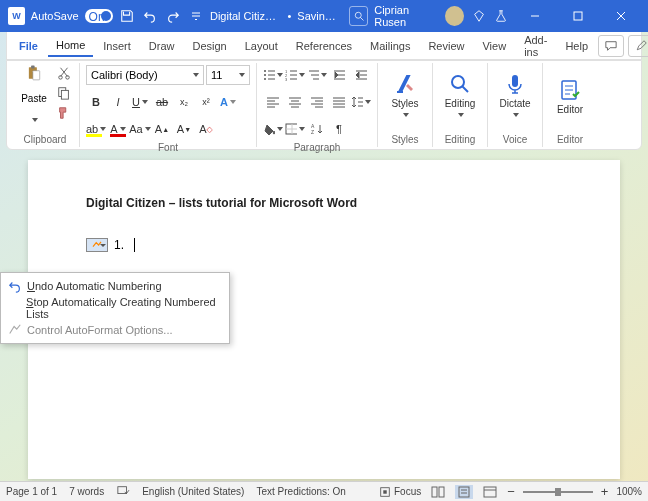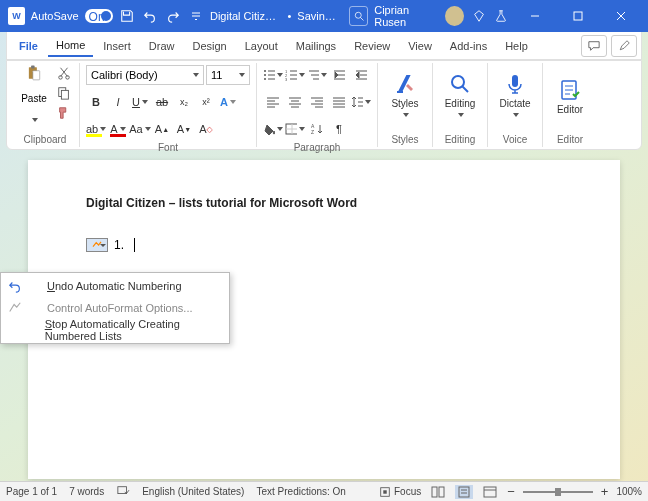--- a/index.html
+++ b/index.html
@@ -50,21 +50,21 @@
 .big-btn svg { width: 24px; height: 24px; }
 
 .doc-area { position: absolute; top: 160px; left: 28px; right: 28px; bottom: 22px; background: #fff; box-shadow: 0 2px 6px rgba(0,0,0,0.15); padding: 36px 58px; }
 .doc-title-text { font-weight: bold; font-size: 12px; color: #222; }
 .list-line { margin-top: 28px; display: flex; align-items: center; gap: 6px; font-size: 12px; position: relative; }
 .smart-tag { width: 22px; height: 14px; border: 1px solid #888; background: #d6e4f5; display: flex; align-items: center; justify-content: center; position: relative; }
 .smart-tag::after { content: ""; border: 3px solid transparent; border-top-color: #555; position: absolute; right: 1px; top: 5px; }
 .cursor-caret { width: 1px; height: 14px; background: #000; margin-left: 4px; }
 
 .context-menu { position: absolute; top: 272px; left: 0; width: 230px; background: #fff; border: 1px solid #bbb; box-shadow: 2px 2px 6px rgba(0,0,0,0.2); padding: 2px 0; }
-.context-item { height: 22px; display: flex; align-items: center; gap: 24px; padding: 0 0 0 6px; font-size: 11px; color: #333; cursor: pointer; }
+.context-item { height: 22px; display: flex; align-items: center; gap: 4px; padding: 0 0 0 6px; font-size: 11px; color: #333; cursor: pointer; }
 .context-item .ci-icon { width: 16px; height: 16px; display: flex; align-items: center; justify-content: center; color: #2f68d6; }
 .context-item.disabled { color: #888; }
 .context-item.disabled .ci-icon { color: #aaa; }
 .context-item u { text-decoration: underline; }
 
 .statusbar { position: absolute; bottom: 0; left: 0; right: 0; height: 20px; background: #f3f3f3; border-top: 1px solid #d0d0d0; display: flex; align-items: center; padding: 0 6px; font-size: 10px; color: #444; gap: 12px; }
 .statusbar .right { margin-left: auto; display: flex; align-items: center; gap: 8px; }
 .view-btn { width: 18px; height: 14px; display: flex; align-items: center; justify-content: center; }
 .view-btn.active { background: #c8d8ec; }
 .zoom-slider { width: 70px; height: 2px; background: #888; position: relative; }
@@ -141,20 +141,21 @@
     </div>
 </div>
 
 <div class="menubar">
   <div class="tab file">File</div>
   <div class="tab active">Home</div>
   <div class="tab">Insert</div>
   <div class="tab">Draw</div>
   <div class="tab">Design</div>
   <div class="tab">Layout</div>
+  <div class="tab">References</div>
   <div class="tab">Mailings</div>
   <div class="tab">Review</div>
   <div class="tab">View</div>
   <div class="tab">Add-ins</div>
   <div class="tab">Help</div>
   <div class="right">
     <div class="comment-btn">
         <svg width="14" height="12" viewBox="0 0 16 14">
           <path d="M2 2h12v7H7l-3 3V9H2z" fill="none" stroke="#555"></path>
         </svg>
@@ -412,31 +413,31 @@
 
 <div class="context-menu">
   <div class="context-item">
     <div class="ci-icon">
         <svg width="14" height="14" viewBox="0 0 16 16">
           <path d="M5 4L2 7l3 3M2 7h7a4 4 0 010 8" fill="none" stroke="currentColor" stroke-width="1.3"></path>
         </svg>
       </div>
     <span><u>U</u><span>ndo Automatic Numbering</span></span>
   </div>
+  <div class="context-item">
+    <div class="ci-icon"></div>
+    <span><u>S</u><span>top Automatically Creating Numbered Lists</span></span>
+  </div>
   <div class="context-item disabled">
     <div class="ci-icon">
         <svg width="14" height="14" viewBox="0 0 16 16">
           <path d="M2 12l5-8 3 3 4-5" stroke="currentColor" fill="none" stroke-width="1.3"></path>
         </svg>
       </div>
     <span>Control AutoFormat Options...</span>
-  </div>
-  <div class="context-item">
-    <div class="ci-icon"></div>
-    <span><u>S</u><span>top Automatically Creating Numbered Lists</span></span>
   </div>
 </div>
 
 <div class="statusbar">
   <span>Page 1 of 1</span>
   <span>7 words</span>
   <span><svg width="14" height="12" viewBox="0 0 16 14">
         <rect x="2" y="2" width="10" height="8" fill="none" stroke="#555"></rect>
         <path d="M10 8l2 2 3-4" stroke="#555" fill="none"></path>
       </svg></span>

